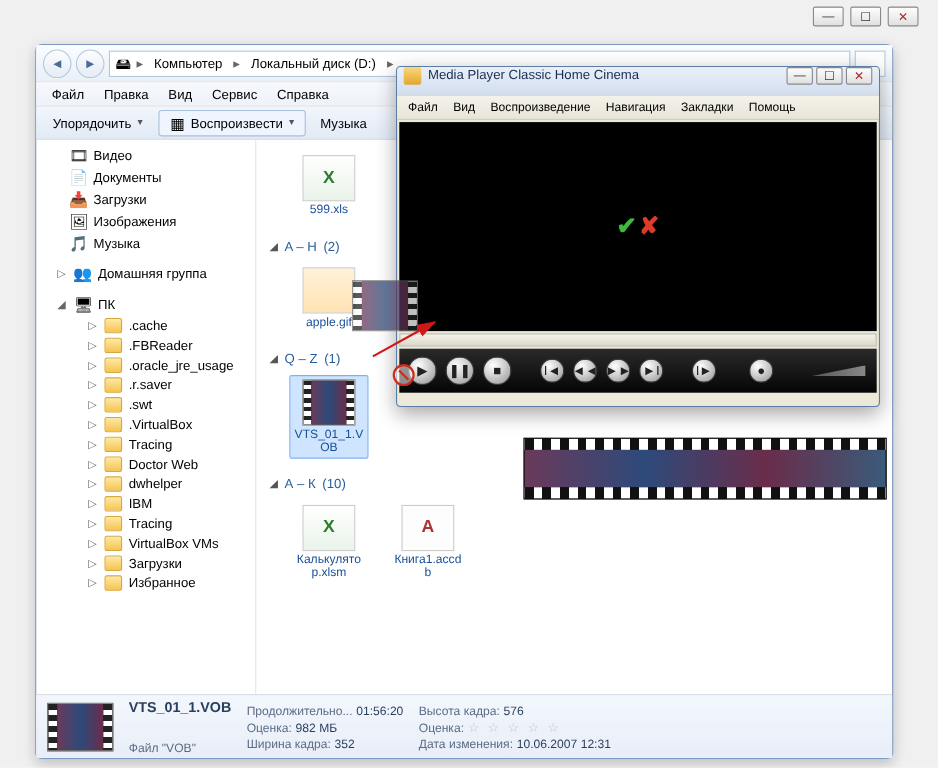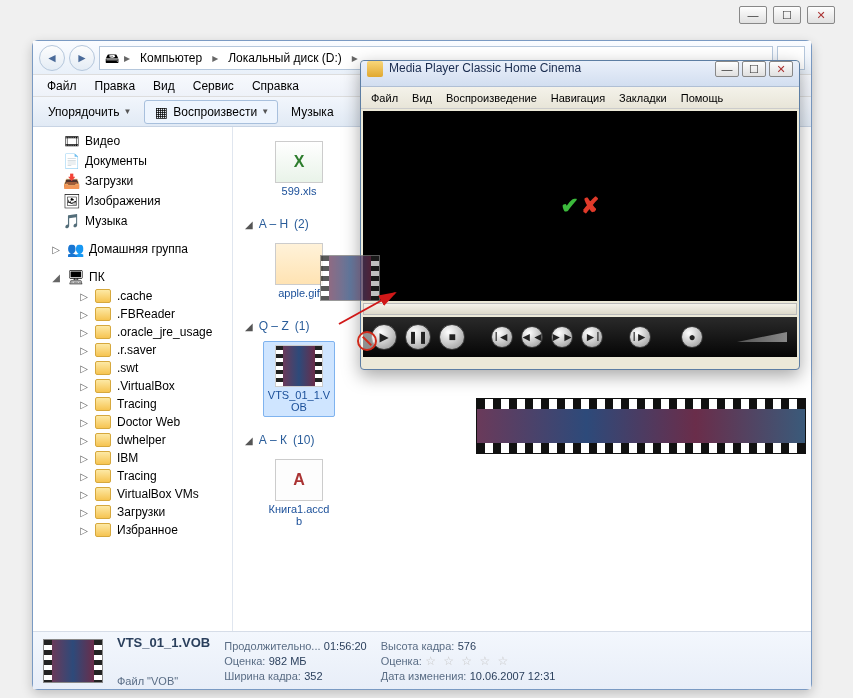--- a/index.html
+++ b/index.html
@@ -292,20 +292,24 @@
           </div>
         </div>
 
       <div class="grp-head">
           <span class="tri">◢</span>
           <span>А – К</span>
           <span class="count">(10)</span>
         </div>
       <div class="items" id="g3items">
           <div class="fitem">
+            <div class="thumb xls"></div>
+            <div class="fname">Калькулятор.xlsm</div>
+          </div>
+          <div class="fitem">
             <div class="thumb db"></div>
             <div class="fname">Книга1.accdb</div>
           </div>
         </div>
     </div>
   </div>
 
   <div class="detailbar">
     <div class="detail-thumb">
         <div class="inner"></div>

